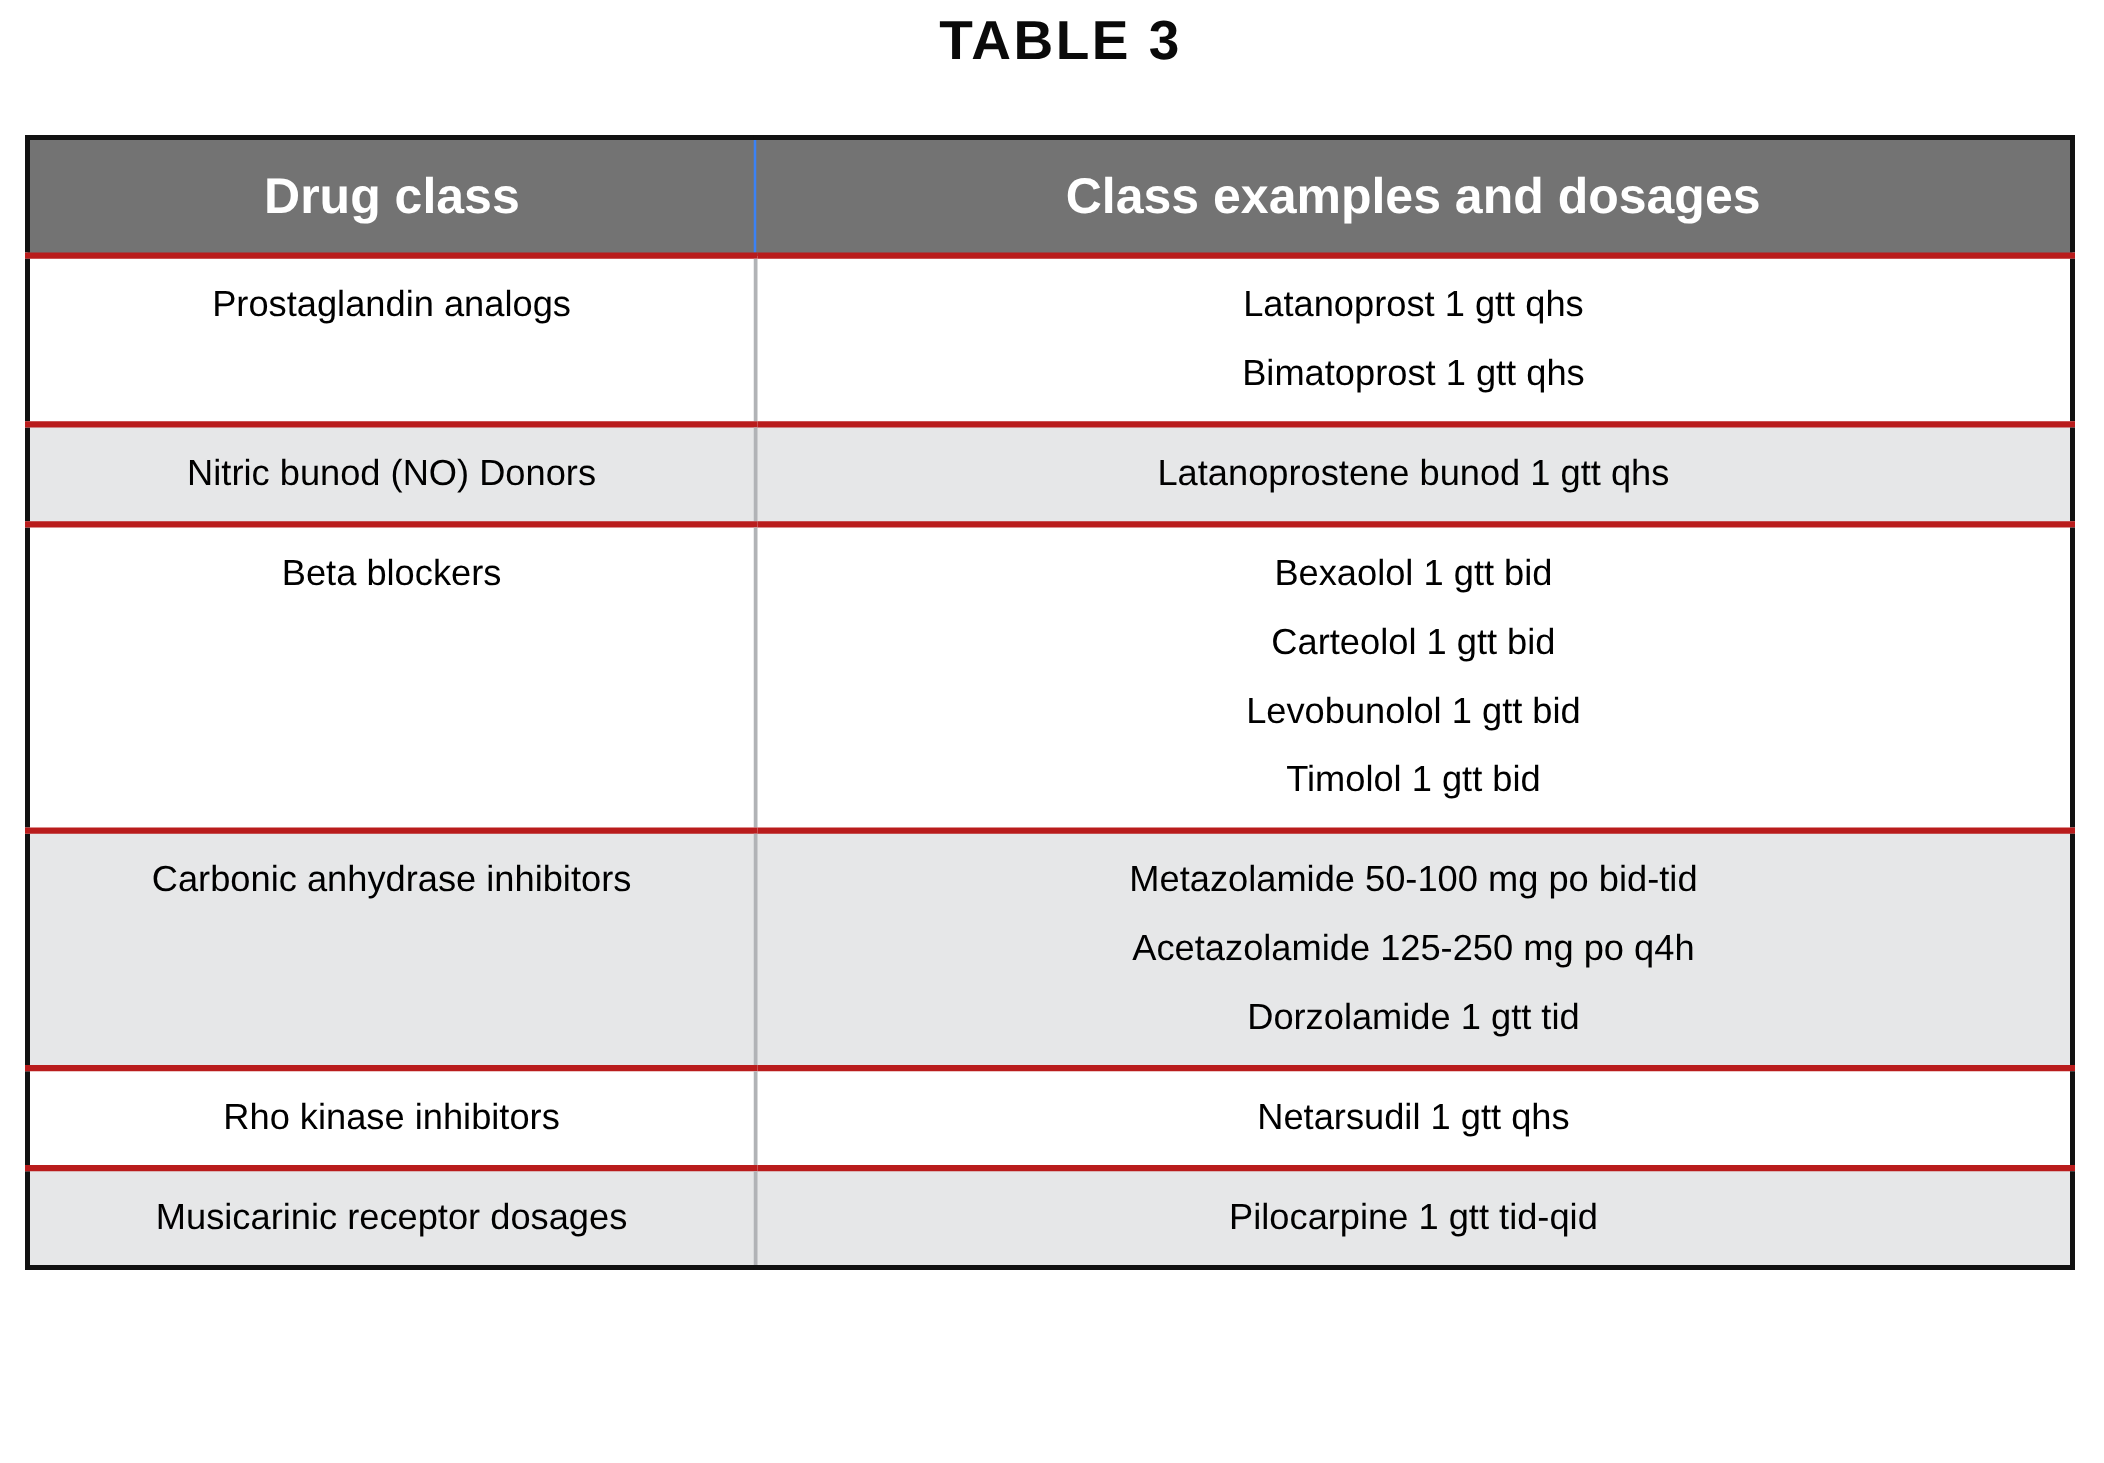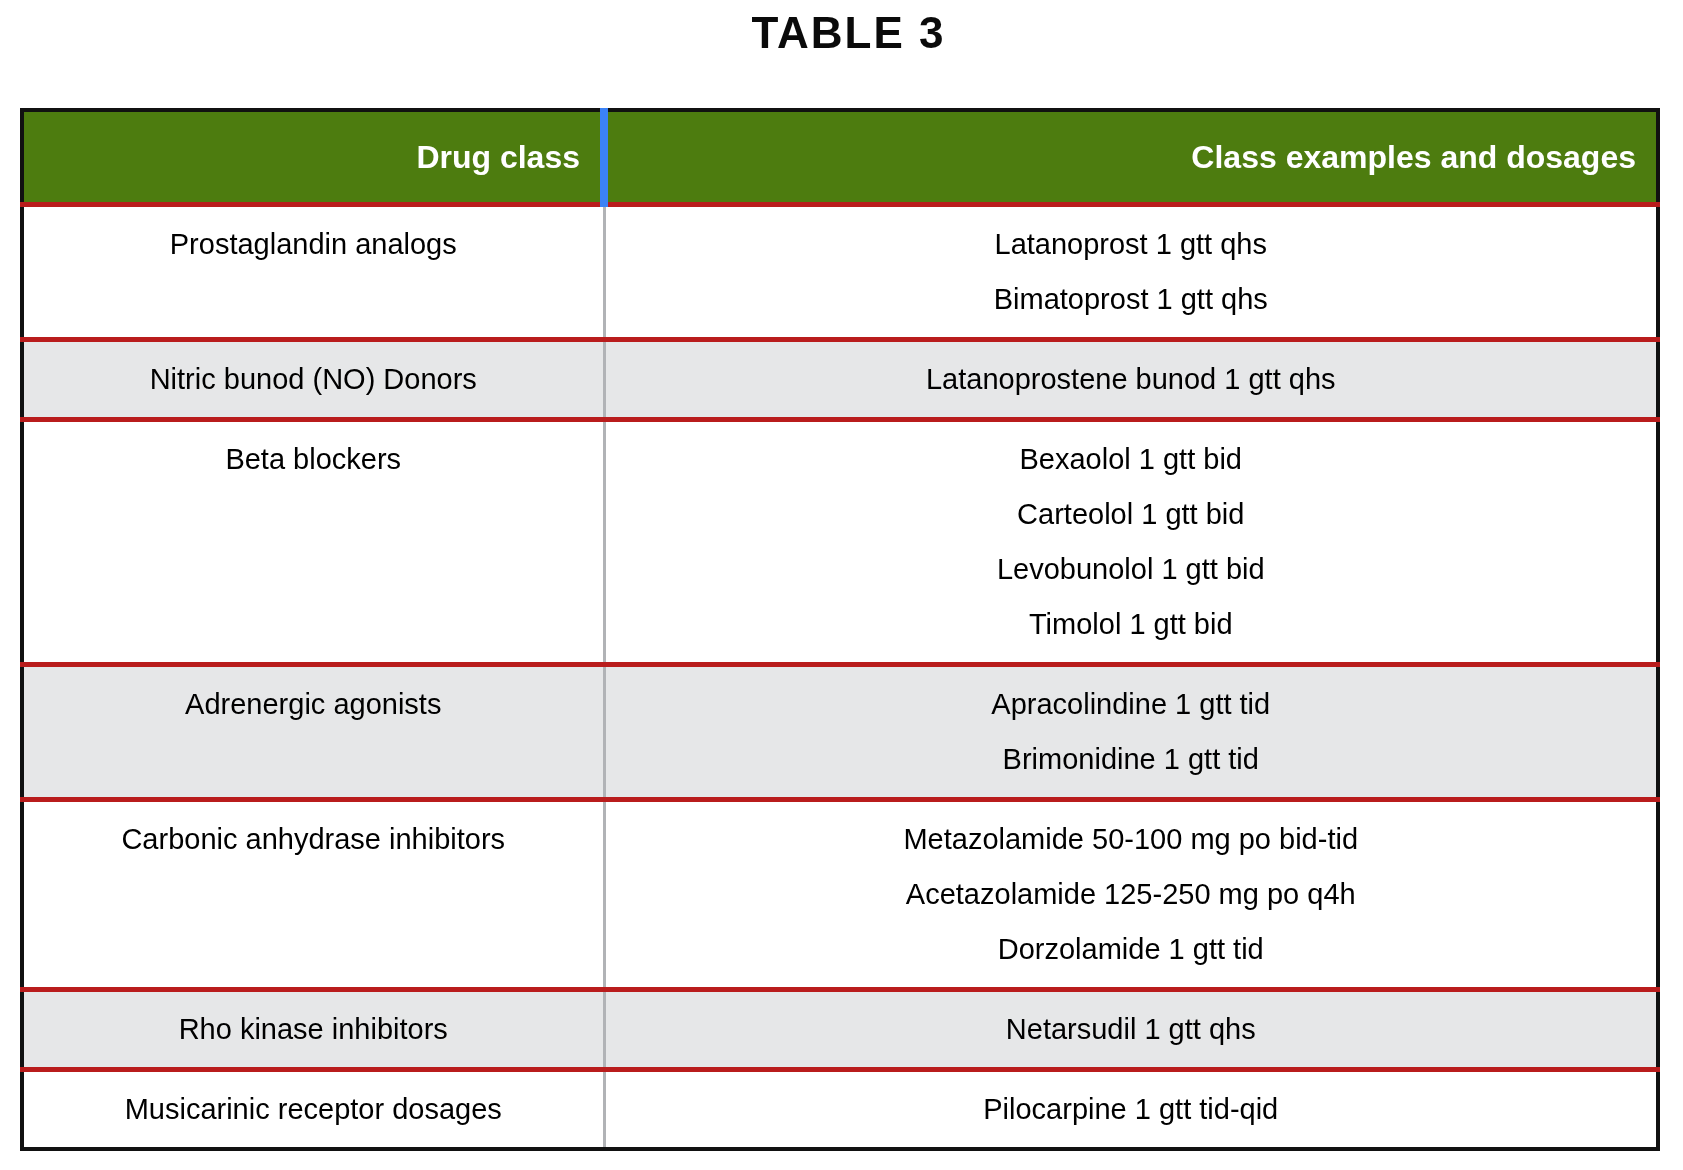--- a/index.html
+++ b/index.html
@@ -24,32 +24,32 @@
   }
   table.drug-table {
     border-collapse: collapse;
     table-layout: fixed;
     width: 1640px;
     margin: 50px 0 0 20px;
     border: 4px solid #111111;
   }
   col.col-class { width: 582px; }
   thead th {
-    background: #4d7c0f;
+    background: #737373;
     color: #ffffff;
-    text-align: right;
-    font-size: 32px;
+    text-align: center;
+    font-size: 40px;
     font-weight: bold;
     height: 90px;
     padding: 0 20px;
     border-bottom: 4px solid #111111;
     vertical-align: middle;
   }
   thead th.examples-header {
-    border-left: 8px solid #3b82f6;
+    border-left: 2px solid #3b82f6;
   }
   tbody td {
     vertical-align: top;
     padding: 10px 20px;
     font-size: 29px;
     line-height: 55px;
     border-top: 5px solid #b91c1c;
     text-align: center;
   }
   tbody td.examples-cell {
@@ -94,27 +94,20 @@
   <tr>
     <td class="class-cell">Beta blockers</td>
     <td class="examples-cell">
           <div class="dosage-line">Bexaolol 1 gtt bid</div>
           <div class="dosage-line">Carteolol 1 gtt bid</div>
           <div class="dosage-line">Levobunolol 1 gtt bid</div>
           <div class="dosage-line">Timolol 1 gtt bid</div>
         </td>
   </tr>
 
-  <tr>
-    <td class="class-cell">Adrenergic agonists</td>
-    <td class="examples-cell">
-          <div class="dosage-line">Apracolindine 1 gtt tid</div>
-          <div class="dosage-line">Brimonidine 1 gtt tid</div>
-        </td>
-  </tr>
 
   <tr>
     <td class="class-cell">Carbonic anhydrase inhibitors</td>
     <td class="examples-cell">
           <div class="dosage-line">Metazolamide 50-100 mg po bid-tid</div>
           <div class="dosage-line">Acetazolamide 125-250 mg po q4h</div>
           <div class="dosage-line">Dorzolamide 1 gtt tid</div>
         </td>
   </tr>
 

